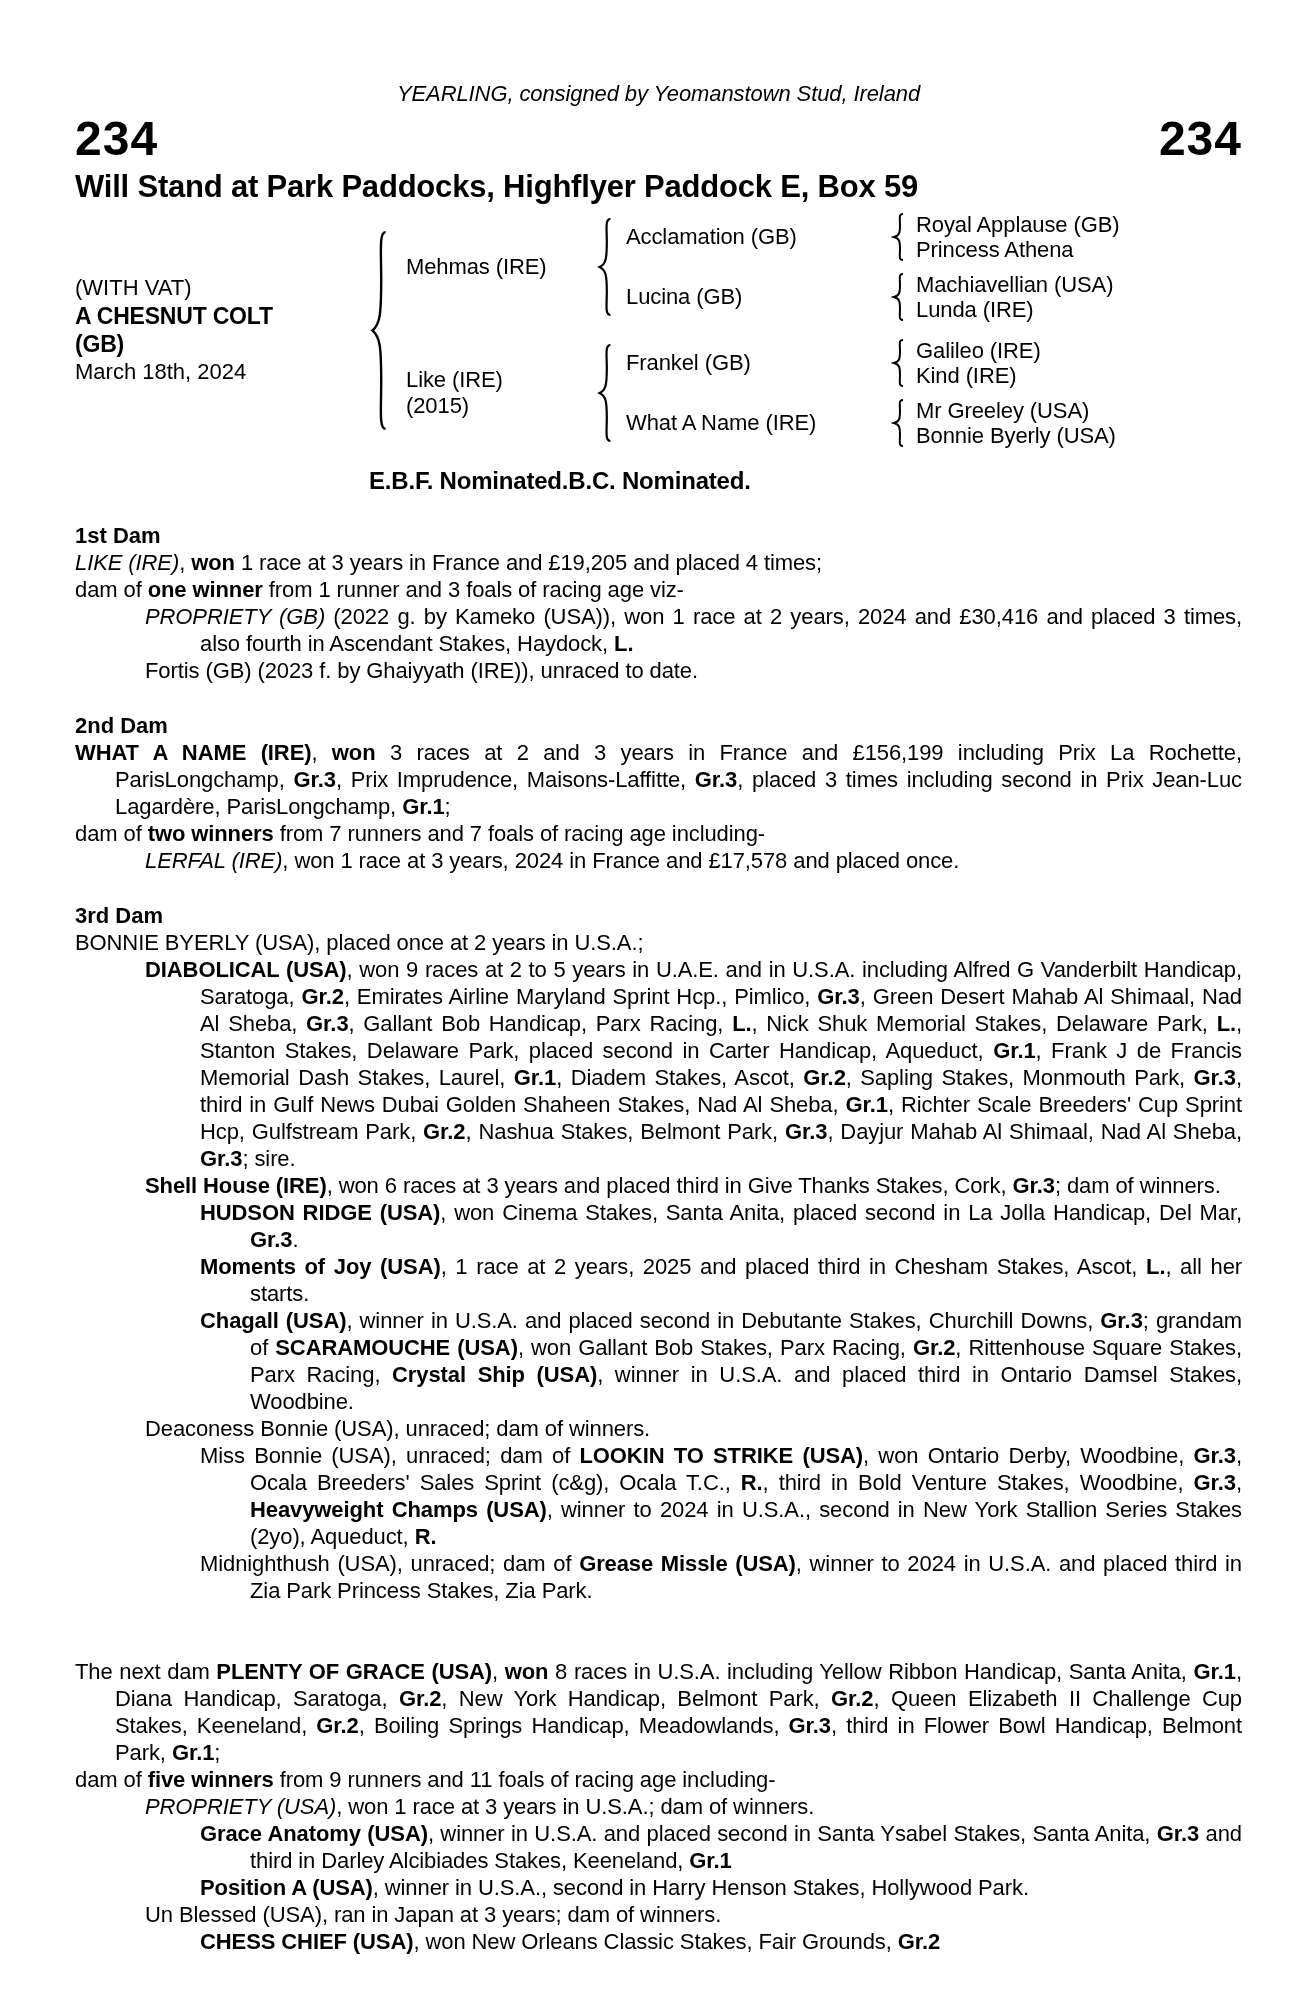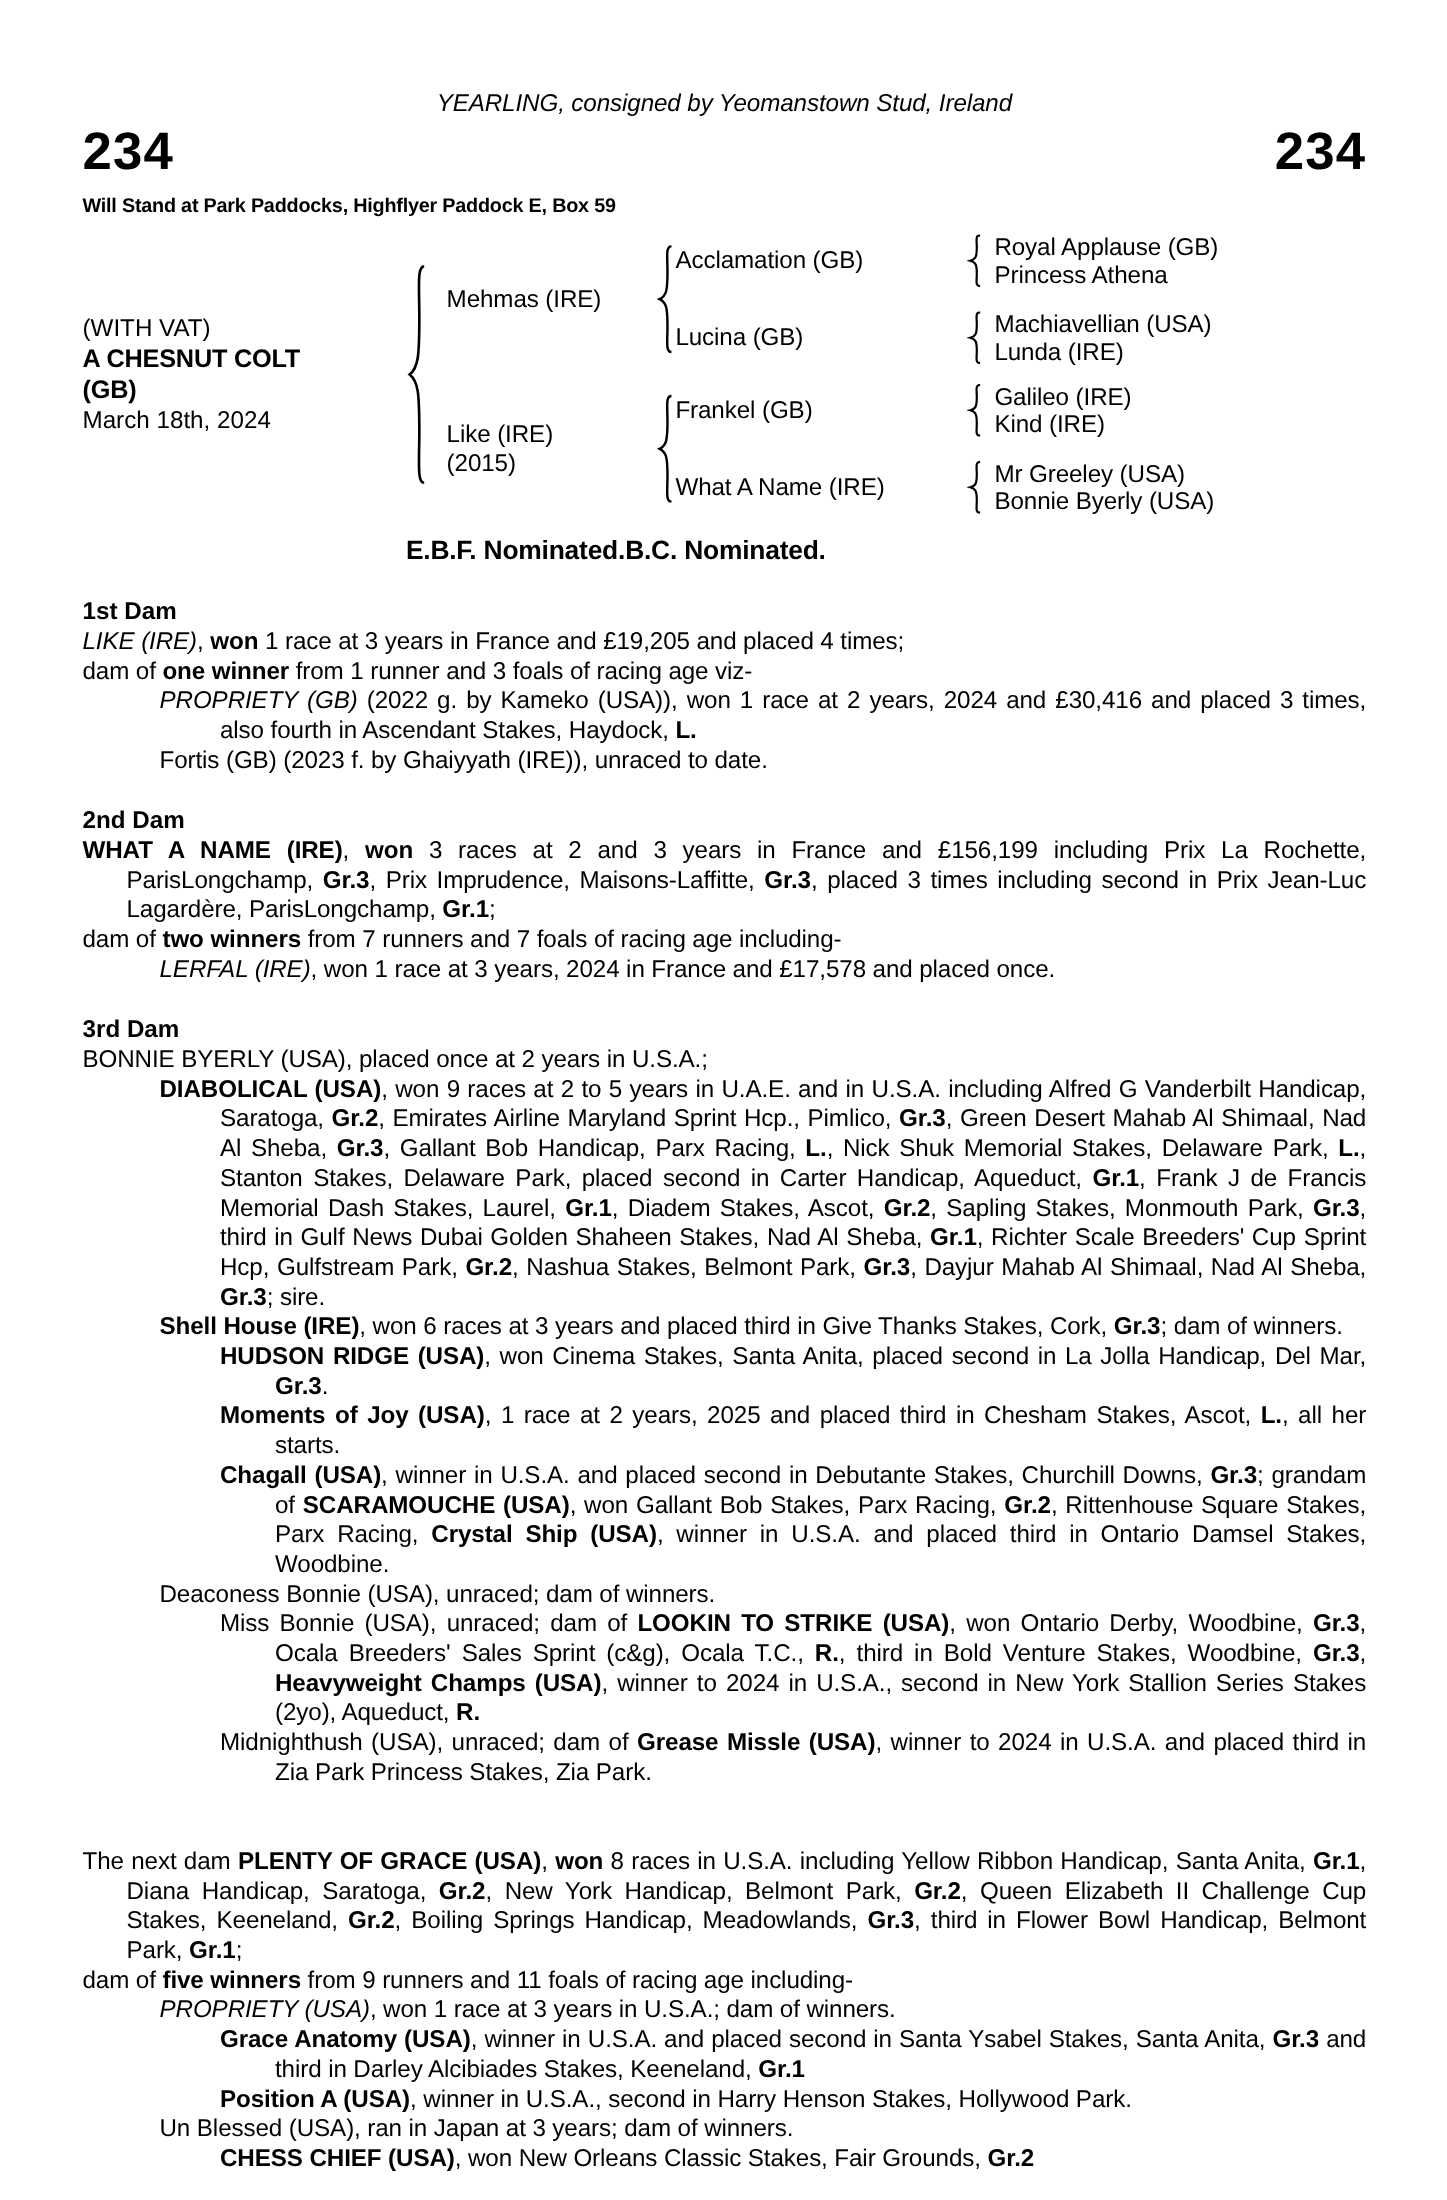--- a/index.html
+++ b/index.html
@@ -6,34 +6,34 @@
   body{
     width:1315px;height:2000px;overflow:hidden;background:#ffffff;color:#000;
     font-family:"Liberation Sans", sans-serif;
     -webkit-font-smoothing:antialiased;
   }
   .page{padding:82px 73px 0 75px;}
   
   .consign{font-style:italic;font-size:22px;line-height:24px;text-align:center;letter-spacing:-0.1px;}
   .lot-row{display:flex;justify-content:space-between;align-items:flex-start;margin-top:8px;}
   .lot{font-size:48px;line-height:50px;font-weight:bold;letter-spacing:1px;}
-  .stabling{font-weight:bold;font-size:18px;line-height:26px;margin-top:10px;letter-spacing:-0.2px;}
+  .stabling{font-weight:bold;font-size:31px;line-height:26px;margin-top:10px;letter-spacing:-0.2px;}
   
   .pedigree{display:flex;align-items:center;margin-top:12px;}
   .ped-subject{width:293px;display:flex;flex-direction:column;justify-content:center;}
   .ped-subject .ln{font-size:22px;line-height:28px;}
   .ped-subject .nm{font-size:23px;line-height:28px;font-weight:bold;letter-spacing:-0.2px;}
   .brace{display:block;flex:none;}
   .brace-lg{width:22px;height:205px;}
   .brace-md{width:18px;height:100px;}
   .brace-sm{width:15px;height:48px;}
   .ped-halves{flex:1;margin-left:16px;display:flex;flex-direction:column;gap:16px;}
   .ped-half{display:flex;align-items:center;}
   .g2{width:190px;font-size:22px;line-height:26px;letter-spacing:-0.1px;}
-  .quarters{flex:1;margin-left:0;display:flex;flex-direction:column;gap:20px;}
+  .quarters{flex:1;margin-left:12px;display:flex;flex-direction:column;gap:10px;}
   .quarter{display:flex;align-items:center;}
   .g3{width:265px;font-size:22px;line-height:26px;letter-spacing:-0.1px;}
   .g4col{flex:1;margin-left:10px;display:flex;flex-direction:column;}
   .g4{font-size:22px;line-height:25px;white-space:nowrap;letter-spacing:-0.1px;}
   
   .nominations{display:flex;margin-left:294px;margin-top:20px;}
   .nominations span{font-weight:bold;font-size:24px;line-height:26px;letter-spacing:-0.2px;}
   
   #sections{margin-top:0;}
   .section{margin-top:28px;}

